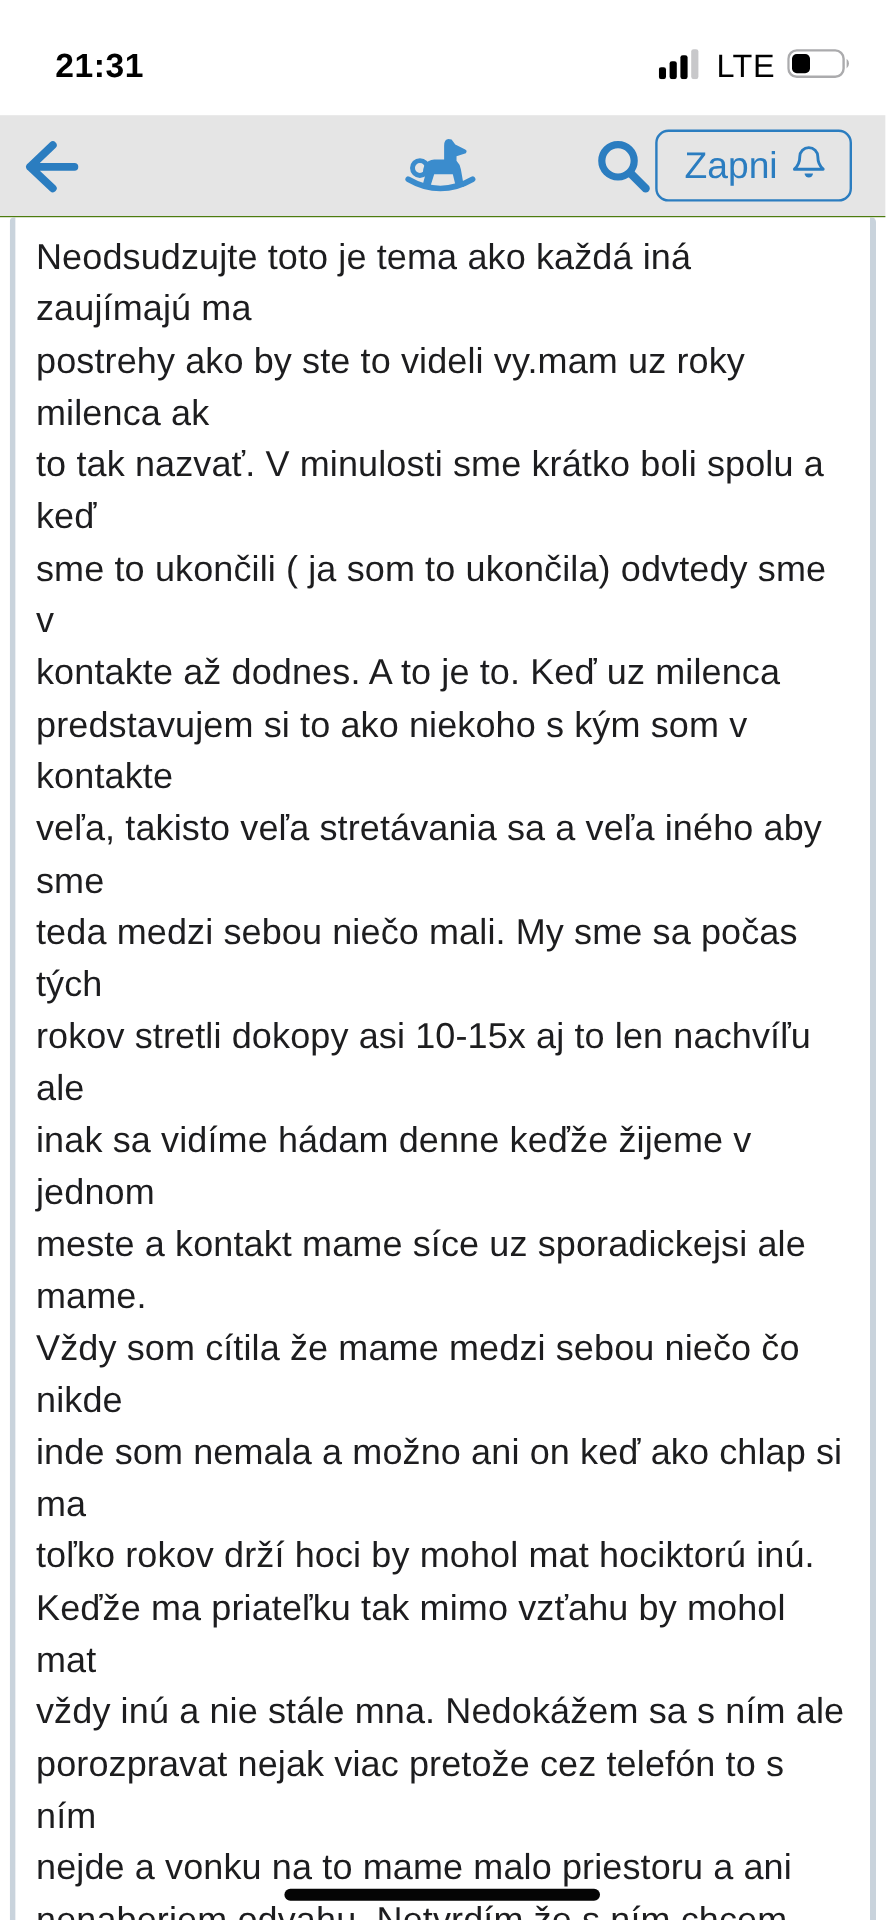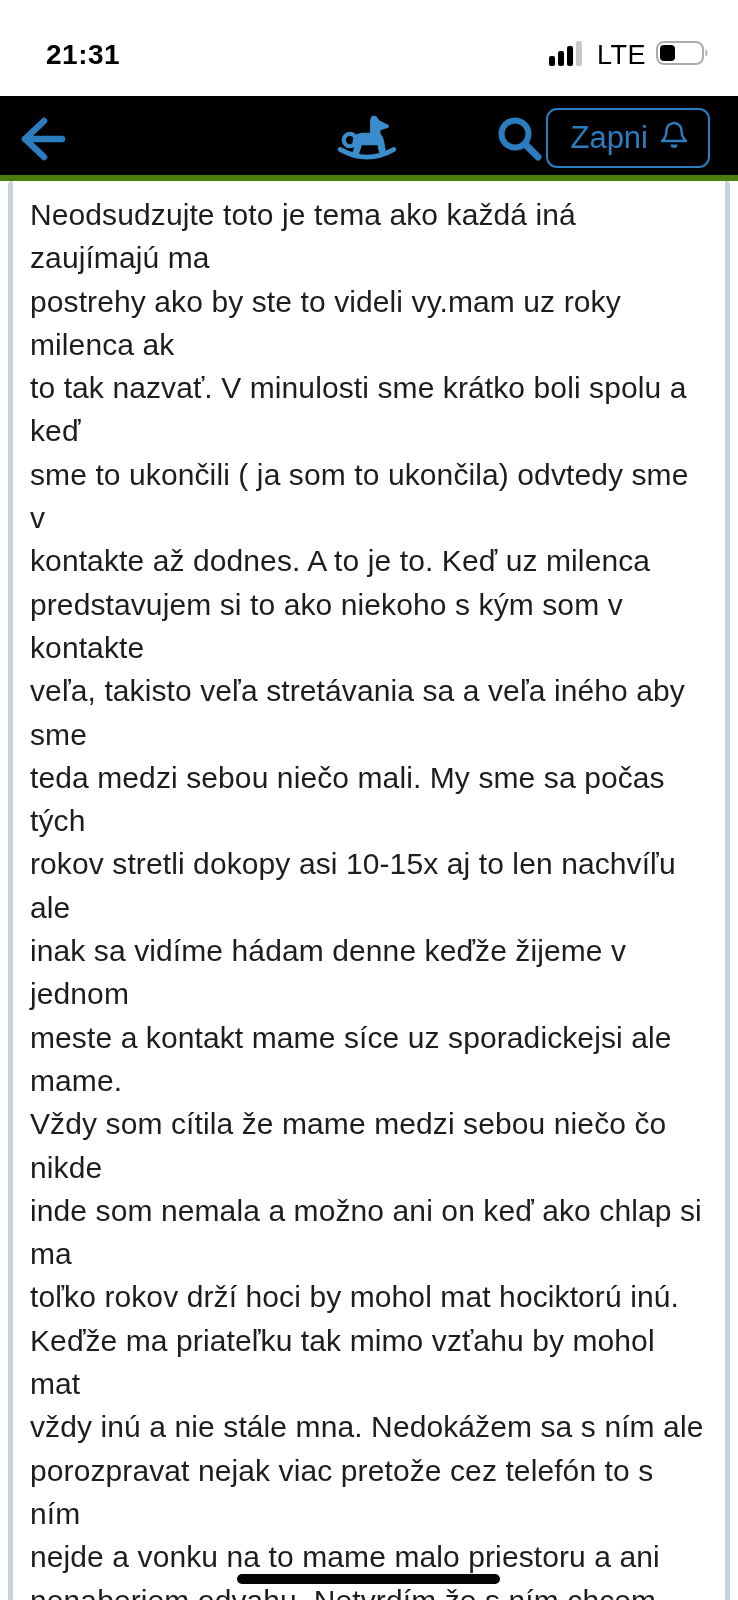--- a/index.html
+++ b/index.html
@@ -15,23 +15,23 @@
   .statusbar{
     height:96px;background:#ffffff;
     display:flex;align-items:center;justify-content:space-between;
     padding:0 26px 0 46px;box-sizing:border-box;
   }
   .sb-time{font-size:28px;font-weight:700;color:#000;letter-spacing:.5px;padding-top:14px;}
   .sb-right{display:flex;align-items:center;gap:10px;padding-top:14px;}
   .sb-lte{font-size:27px;color:#000;letter-spacing:.5px;}
   
   .header{
-    height:85px;background:#000000;
+    height:85px;background:#e5e5e5;
     position:relative;
-    border-bottom:6px solid #4d7c0f;
+    border-bottom:1px solid #4d7c0f;
     box-sizing:border-box;
   }
   .hdr-back{position:absolute;left:20px;top:21px;cursor:pointer;}
   .hdr-logo{position:absolute;left:336px;top:12px;cursor:pointer;}
   .hdr-search{position:absolute;left:494px;top:17px;cursor:pointer;}
   .notify-btn{
     position:absolute;right:28px;top:12px;
     height:60px;box-sizing:border-box;
     display:flex;align-items:center;gap:10px;
     padding:0 18px 0 22px;

